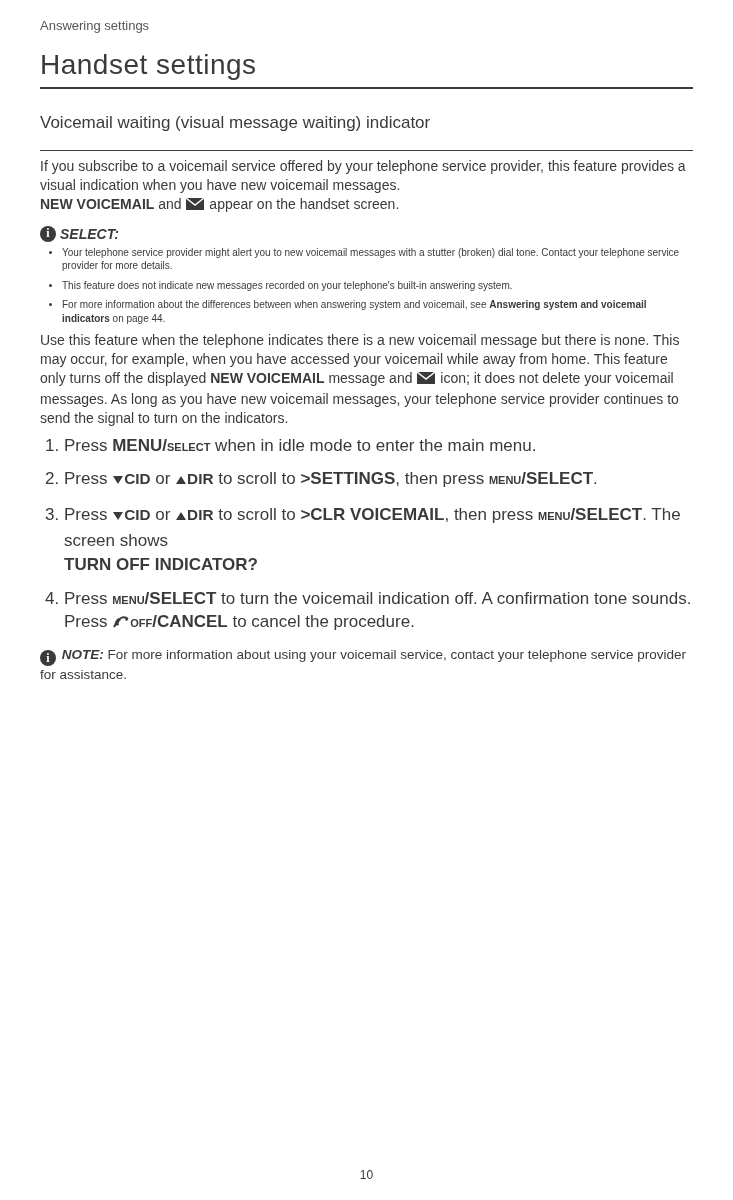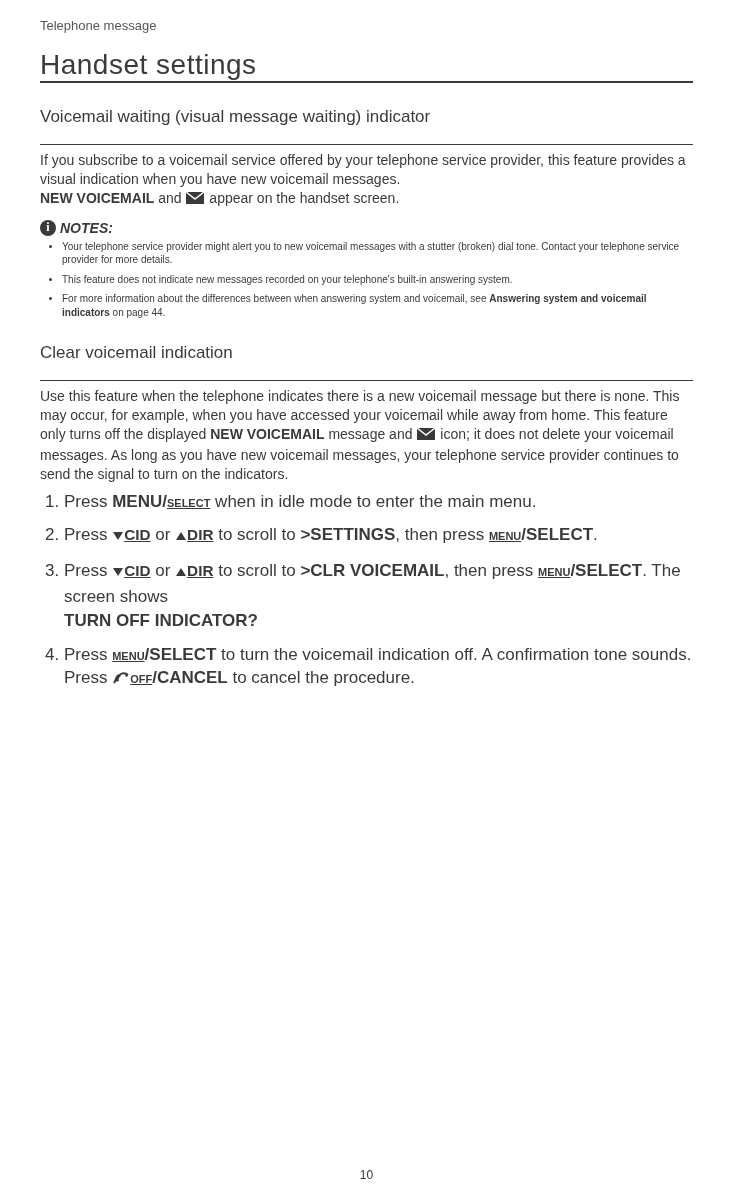--- a/index.html
+++ b/index.html
@@ -20,21 +20,21 @@
   .running-head {
     font-size: 13px;
     color: #555;
     margin-bottom: 16px;
   }
   .chapter-title {
     font-size: 28px;
     font-weight: 400;
     letter-spacing: 0.5px;
     border-bottom: 2px solid #3a3a3a;
-    padding-bottom: 0;
+    padding-bottom: 6px;
     margin: 0 0 10px 0;
   }
   .section-title {
     font-size: 17px;
     font-weight: 400;
     border-bottom: 1.5px solid #3a3a3a;
     padding-bottom: 17px;
     margin: 24px 0 6px 0;
   }
   .body-text {
@@ -85,21 +85,20 @@
     padding-left: 24px;
   }
   ol.steps li {
     font-size: 17px;
     line-height: 1.4;
     margin-bottom: 10px;
   }
   .small-caps {
     font-variant: small-caps;
     font-size: 0.9em;
-    text-decoration: underline;
   }
   .icon-inline {
     display: inline-block;
     vertical-align: -2px;
   }
   .footer-note {
     font-size: 13.5px;
     line-height: 1.35;
     display: block;
     margin-top: 6px;
@@ -120,48 +119,47 @@
     font-weight: 700;
     display: block;
     margin: 4px 0;
   }
 </style>
 </head>
 <body>
 
 <div class="page">
 
-  <div class="running-head">Telephone message</div>
+  <div class="running-head">Answering settings</div>
 
   <h1 class="chapter-title">Handset settings</h1>
 
   <h2 class="section-title">Voicemail waiting (visual message waiting) indicator</h2>
 
   <p class="body-text">
     <span>If you subscribe to a voicemail service offered by your telephone service provider, this feature provides a visual indication when you have new voicemail messages.</span><br>
     <span class="bold">NEW VOICEMAIL</span><span> and </span><span class="icon-inline"><svg width="20" height="14" viewBox="0 0 20 14">
           <rect x="1" y="1" width="18" height="12" fill="#3a3a3a"></rect>
           <polyline points="1,1 10,8 19,1" fill="none" stroke="#fff" stroke-width="1.5"></polyline>
         </svg></span><span> appear on the handset screen.</span>
   </p>
 
   <div class="notes-head">
     <span class="info-icon">i</span>
-    <span>NOTES:</span>
+    <span>SELECT:</span>
   </div>
 
   <ul class="notes-list">
     <li>Your telephone service provider might alert you to new voicemail messages with a stutter (broken) dial tone. Contact your telephone service provider for more details.</li>
     <li>This feature does not indicate new messages recorded on your telephone's built-in answering system.</li>
     <li>
       <span>For more information about the differences between when answering system and voicemail, see </span><span class="bold">Answering system and voicemail indicators</span><span> on page 44.</span>
     </li>
   </ul>
 
-  <h2 class="section-title">Clear voicemail indication</h2>
 
   <p class="body-text">
     <span>Use this feature when the telephone indicates there is a new voicemail message but there is none. This may occur, for example, when you have accessed your voicemail while away from home. This feature only turns off the displayed </span><span class="bold">NEW VOICEMAIL</span><span> message and </span><span class="icon-inline"><svg width="20" height="14" viewBox="0 0 20 14">
           <rect x="1" y="1" width="18" height="12" fill="#3a3a3a"></rect>
           <polyline points="1,1 10,8 19,1" fill="none" stroke="#fff" stroke-width="1.5"></polyline>
         </svg></span><span> icon; it does not delete your voicemail messages. As long as you have new voicemail messages, your telephone service provider continues to send the signal to turn on the indicators.</span>
   </p>
 
 
   <ol class="steps">
@@ -184,15 +182,19 @@
     </li>
     <li>
       <span>Press </span><span class="bold"><span class="small-caps">menu</span><span>/SELECT</span></span><span> to turn the voicemail indication off. A confirmation tone sounds.</span>
       <span>Press </span><span class="icon-inline"><svg width="18" height="14" viewBox="0 0 18 14">
             <path d="M3 11 C2 8 4 4 7 3 L9 5 C7 6 6 8 7 10 Z M14 3 L16 4 L15 6 L13 5 Z" fill="#3a3a3a"></path>
             <path d="M2 12 Q9 -2 16 4" fill="none" stroke="#3a3a3a" stroke-width="2"></path>
           </svg></span><span class="bold"><span class="small-caps">off</span><span>/CANCEL</span></span><span> to cancel the procedure.</span>
     </li>
   </ol>
 
+  <div class="footer-note">
+    <span class="info-icon">i</span>
+    <span class="bold" style="font-style:italic;">NOTE:</span><span> For more information about using your voicemail service, contact your telephone service provider for assistance.</span>
+  </div>
 
   <div class="page-number">10</div>
 </div>
 
 </body></html>

